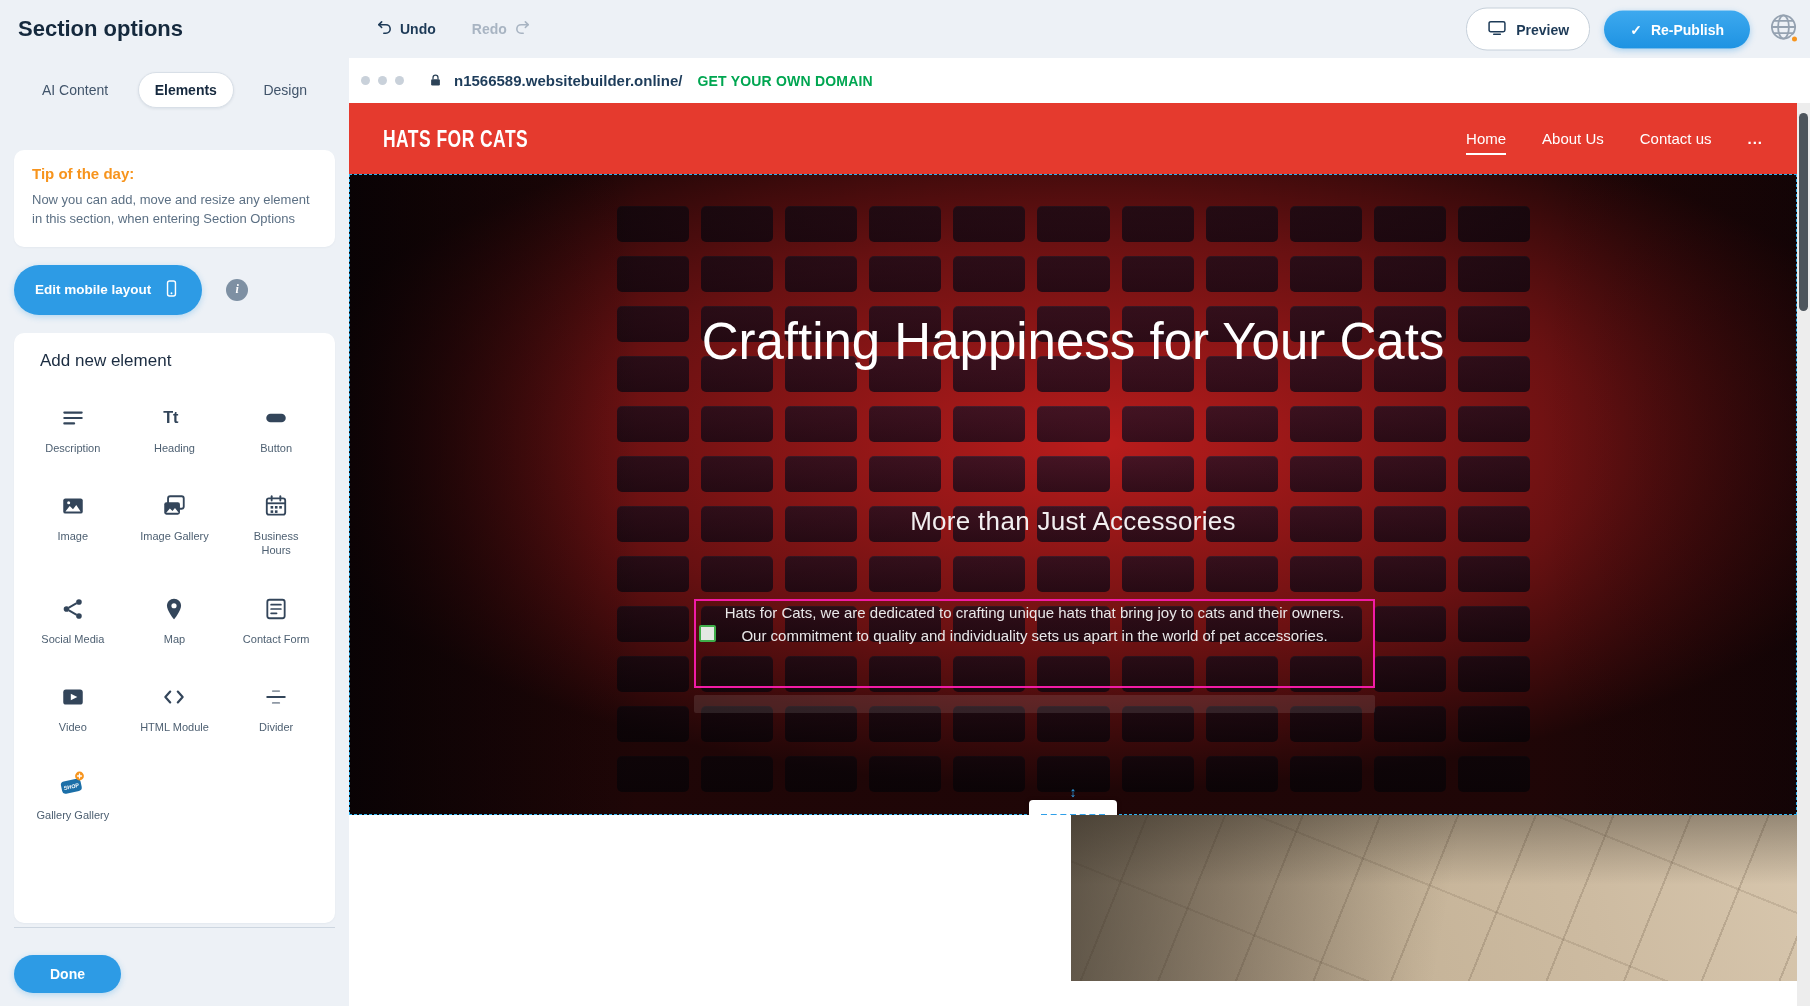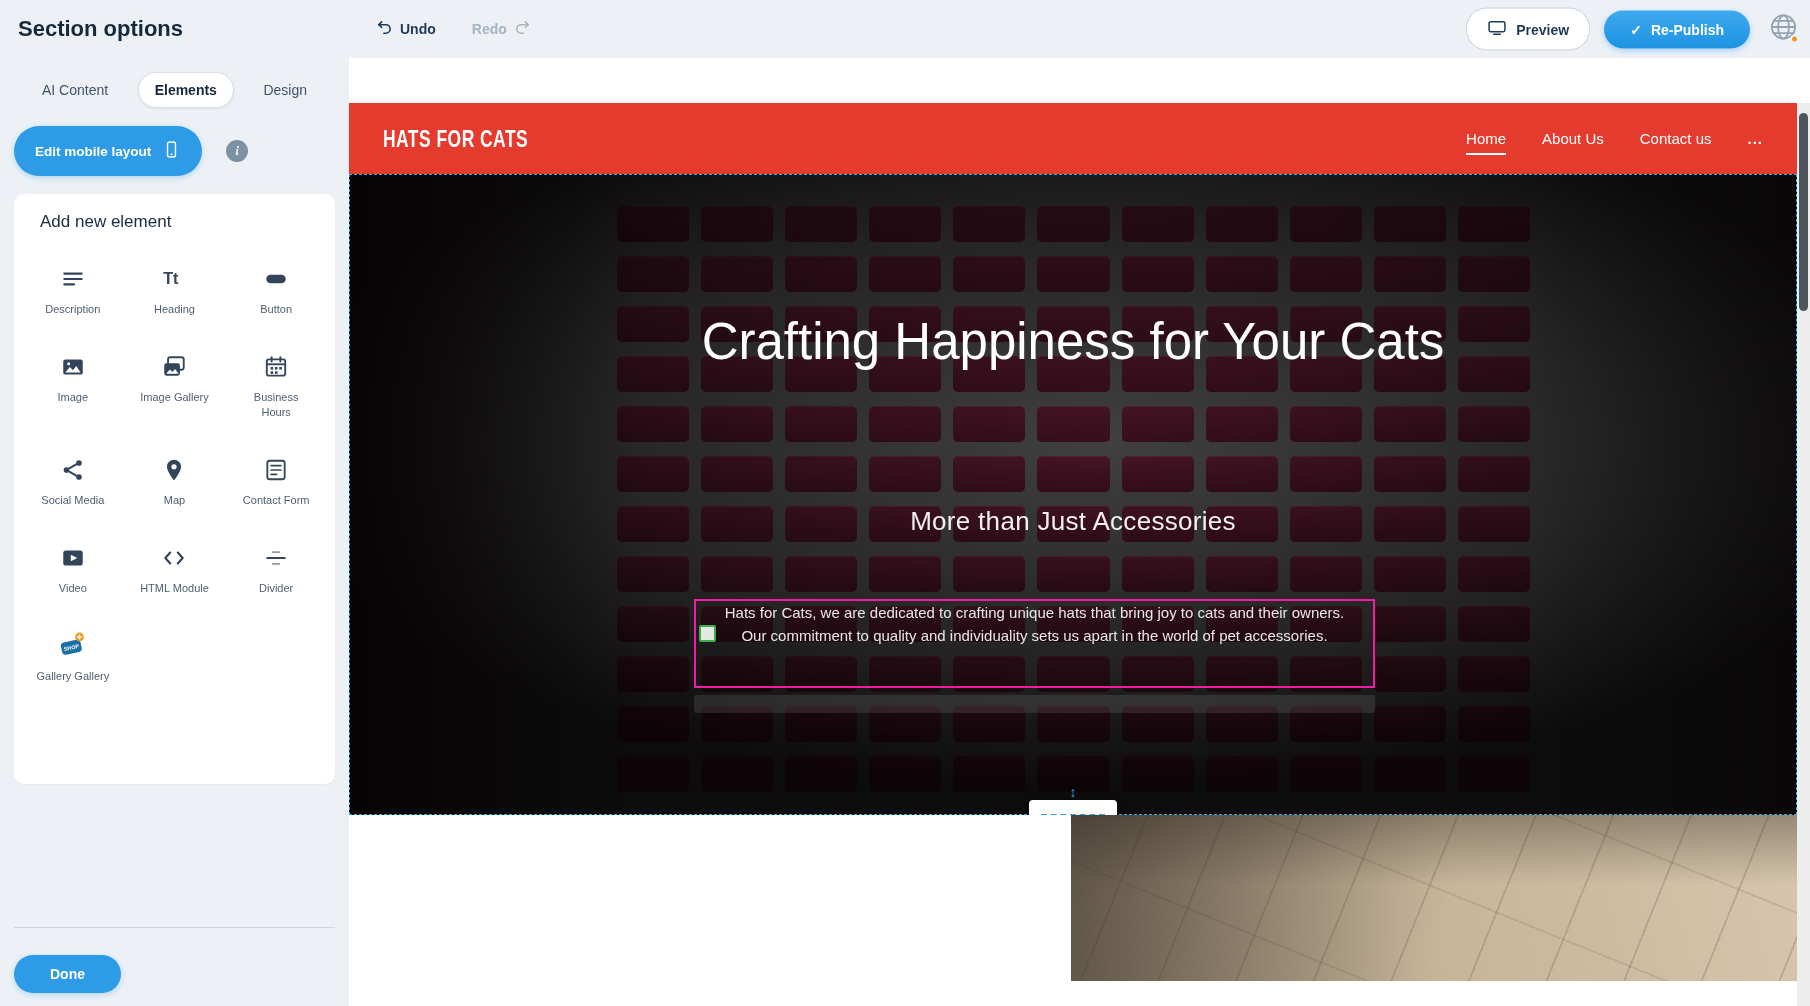--- a/index.html
+++ b/index.html
@@ -52,21 +52,21 @@
 
   
   .site-header { height:71px; background:#e53a2e; display:flex; align-items:center; padding:0 34px; }
   .site-logo { color:#fff; font-size:19px; font-weight:bold; letter-spacing:.5px; transform:scale(.92,1.25); transform-origin:left center; white-space:nowrap; }
   .site-nav { margin-left:auto; display:flex; align-items:center; gap:36px; }
   .nav-item { position:relative; color:#fff; font-size:15px; cursor:pointer; white-space:nowrap; }
   .nav-item.active::after { content:""; position:absolute; left:0; right:0; bottom:-8px; height:2px; background:#fff; }
   .nav-item.more { font-weight:bold; letter-spacing:1px; }
 
   
-  .hero { position:relative; height:641px; background:#404040; overflow:hidden; }
+  .hero { position:relative; height:641px; background:#b91c1c; overflow:hidden; }
   .hero-selection { position:absolute; inset:0; border:1px dashed #2bb3f0; pointer-events:none; z-index:6; }
   .tile-wall { position:absolute; left:268px; top:32px; width:913px; height:586px; display:grid; grid-template-columns:repeat(11,1fr); grid-template-rows:repeat(12,1fr); column-gap:12px; row-gap:14px; }
   .tile { background:linear-gradient(180deg,#481525,#370e1b); border-radius:5px; box-shadow:inset 0 1px 0 rgba(255,255,255,.05); }
   .vignette { position:absolute; inset:0; pointer-events:none;
     background:
       linear-gradient(90deg, rgba(5,2,4,.85), rgba(5,2,4,0) 20%, rgba(5,2,4,0) 82%, rgba(5,2,4,.45)),
       radial-gradient(ellipse 58% 54% at 52% 42%, rgba(0,0,0,0) 0%, rgba(6,3,5,.45) 60%, rgba(4,2,3,.85) 100%);
   }
   .hero-heading { position:absolute; top:128px; left:0; right:0; text-align:center; z-index:5; color:#ffffff; font-size:51px; font-weight:500; line-height:1.55; cursor:pointer; }
   .hero-heading .inner { max-width:660px; margin:0 auto; }
@@ -142,20 +142,24 @@
     </div>
   </header>
 
   <aside class="sidebar">
     <div class="tabs">
         <div class="tab">AI Content</div>
         <div class="tab active">Elements</div>
         <div class="tab">Design</div>
       </div>
 
+    <div class="tip-card">
+      <div class="tip-title">Tip of the day:</div>
+      <div class="tip-body">Now you can add, move and resize any element in this section, when entering Section Options</div>
+    </div>
 
     <div class="mobile-row">
       <button class="edit-mobile-btn">
         <span>Edit mobile layout</span>
         <span class="ico"><svg viewBox="0 0 24 24" width="19" height="19" fill="none" stroke="#fff" stroke-width="1.8">
               <rect x="7" y="2.5" width="10" height="19" rx="2.5"></rect>
               <circle cx="12" cy="18" r="1.2" fill="#fff" stroke="none"></circle>
             </svg></span>
       </button>
       <div class="info-icon">i</div>
@@ -315,20 +319,35 @@
           </div>
         </div>
     </div>
 
     <div class="sidebar-divider"></div>
     <button class="done-btn">Done</button>
   </aside>
 
   <main class="canvas">
 
+    <div class="browser-bar">
+      <div class="win-dots">
+        <span class="win-dot"></span>
+        <span class="win-dot"></span>
+        <span class="win-dot"></span>
+      </div>
+      <span class="lock-icon">
+          <svg viewBox="0 0 24 24" width="15" height="15">
+            <rect x="5" y="10" width="14" height="10" rx="2" fill="#2c4257"></rect>
+            <path d="M8 10V7.5a4 4 0 0 1 8 0V10" fill="none" stroke="#2c4257" stroke-width="2"></path>
+          </svg>
+        </span>
+      <span class="url-text">n1566589.websitebuilder.online/</span>
+      <a class="domain-link">GET YOUR OWN DOMAIN</a>
+    </div>
 
     <div class="site">
 
       <div class="site-header">
         <div class="site-logo">HATS FOR CATS</div>
         <nav class="site-nav">
             <a class="nav-item active">Home</a>
             <a class="nav-item">About Us</a>
             <a class="nav-item">Contact us</a>
             <a class="nav-item more">...</a>

